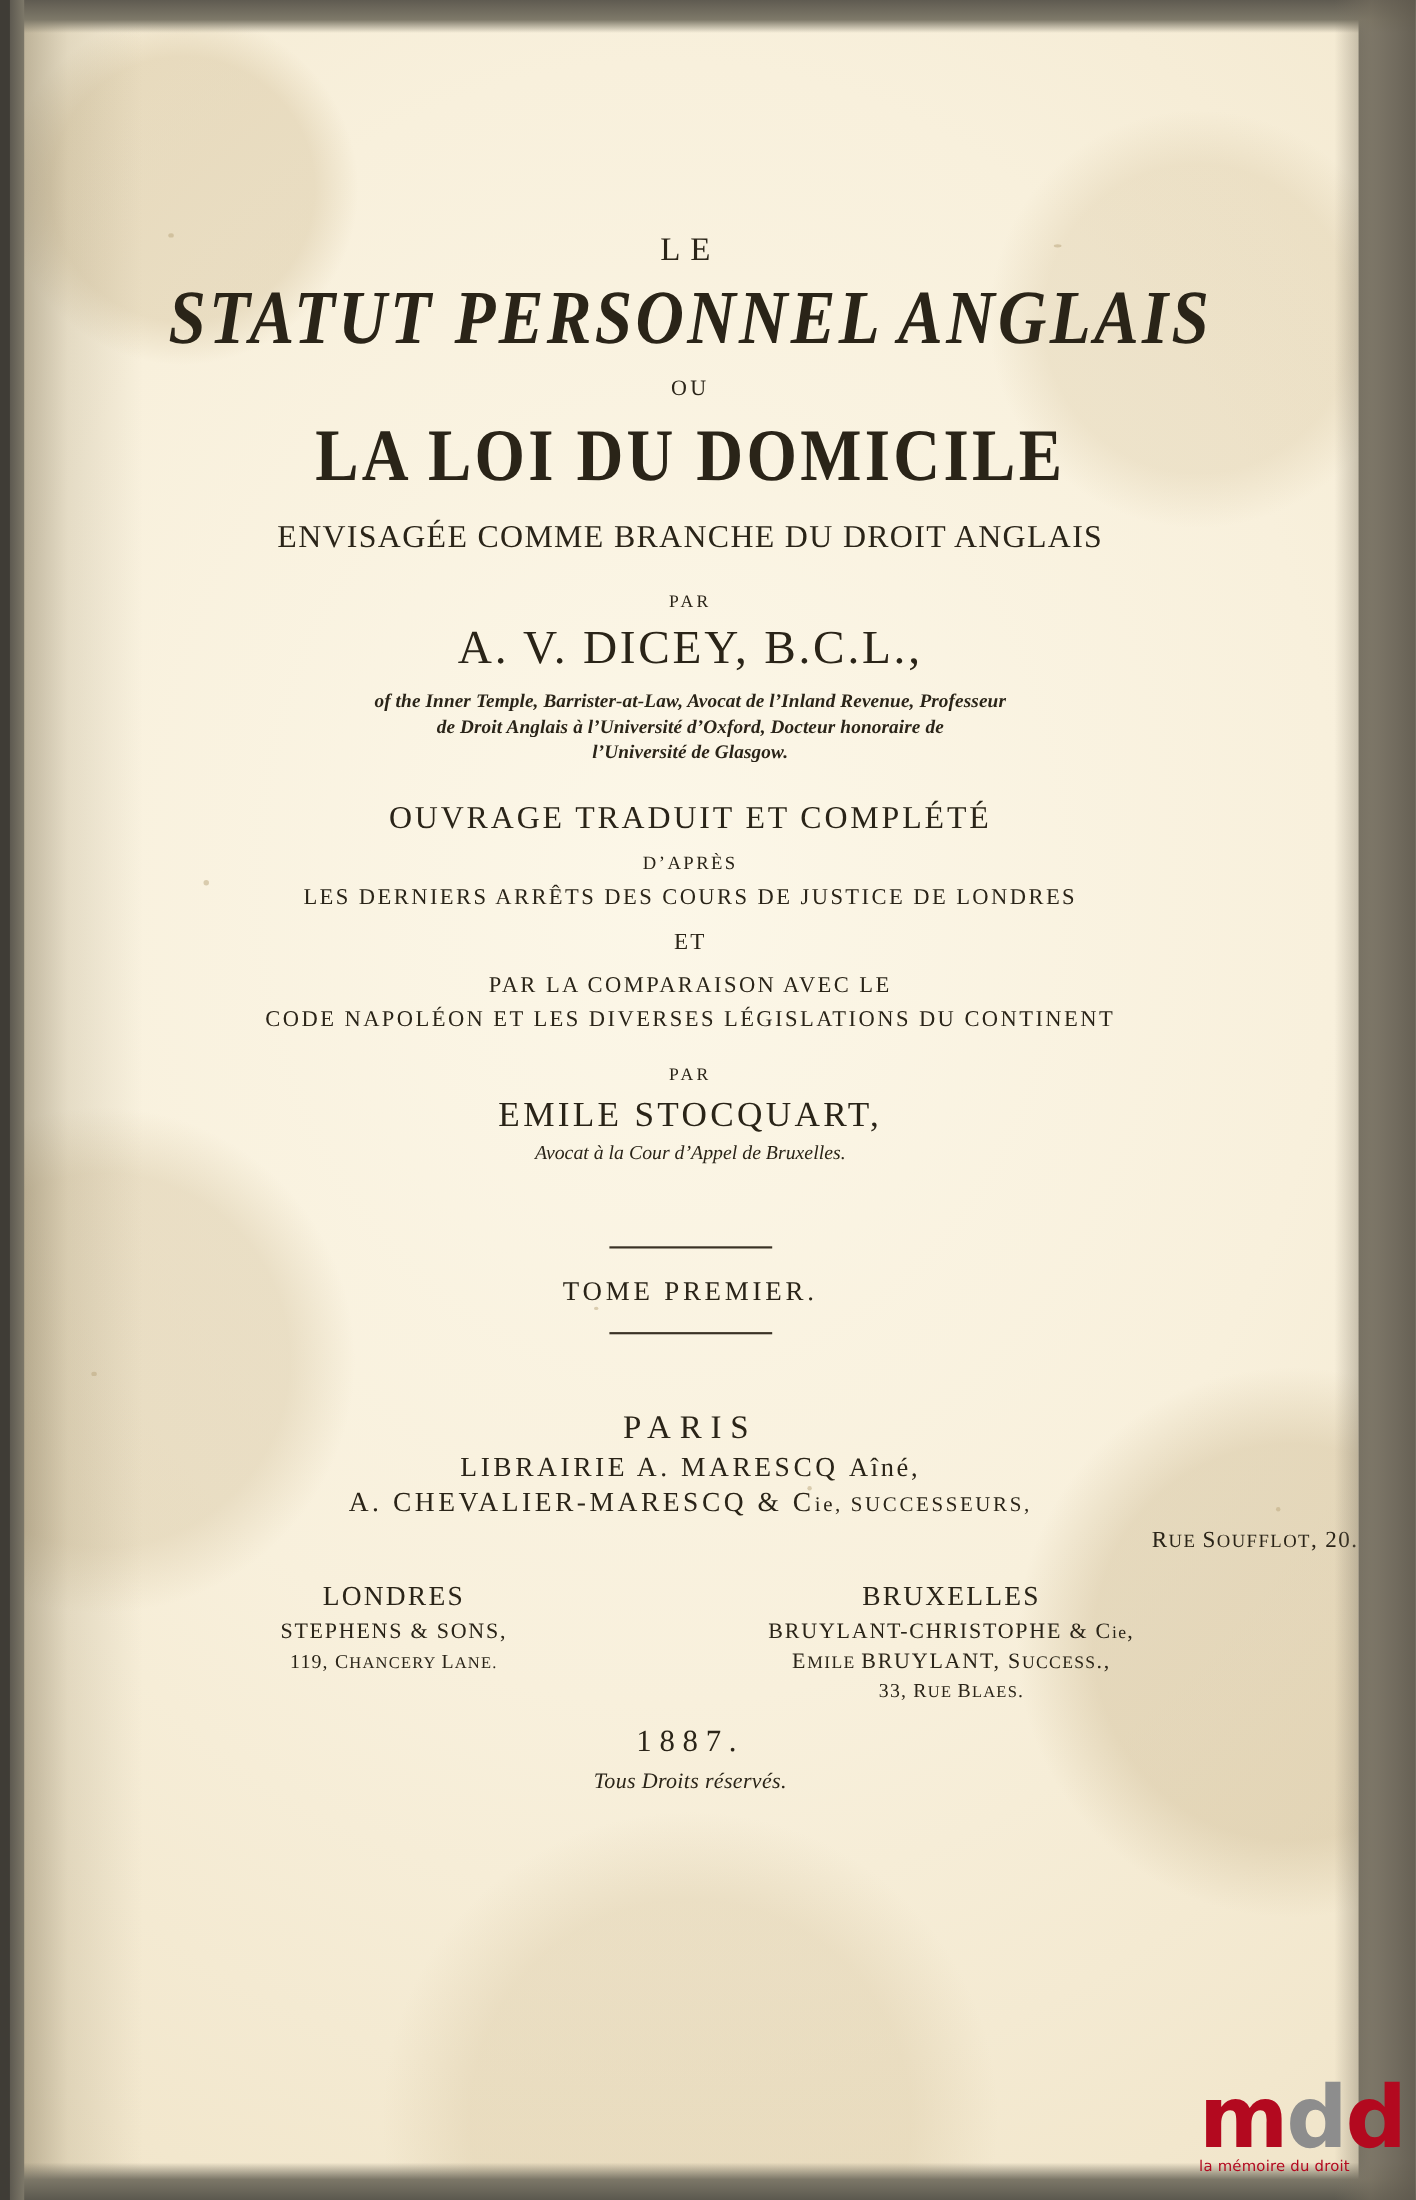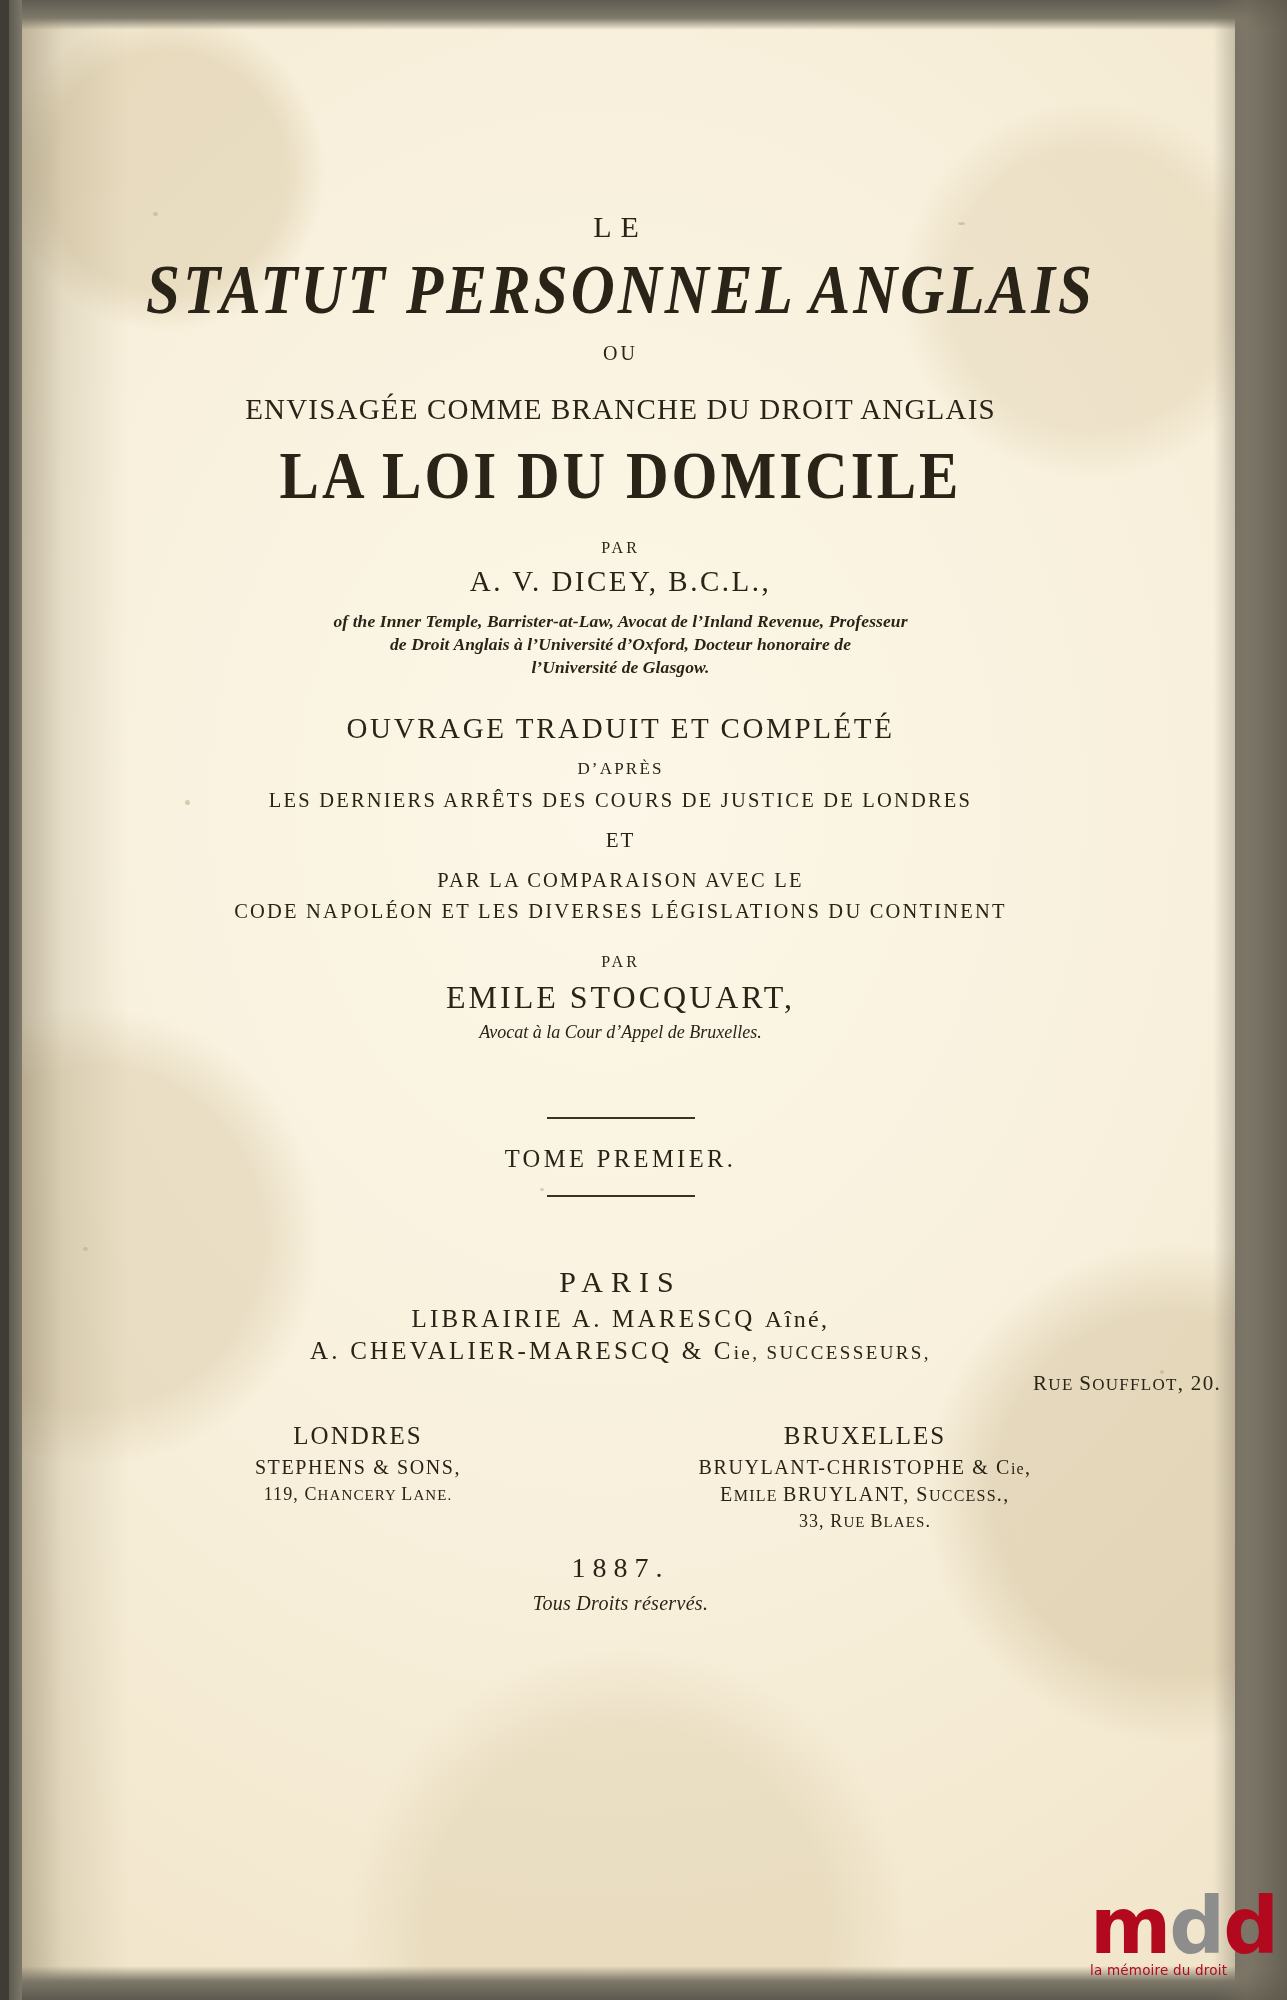--- a/index.html
+++ b/index.html
@@ -93,21 +93,21 @@
     background: linear-gradient(to right, rgba(110,97,68,.42) 0%, rgba(140,126,92,.18) 38%, rgba(255,255,255,0) 100%);
     pointer-events:none;
   }
 
   
   .speck { position:absolute; background:#b9a57c; border-radius:50%; opacity:.5; z-index:2;}
 
   
   .content {
     position: absolute;
-    left: 0; right: 14px;
+    left: 0; right: 0;
     top: 0;
     text-align: center;
     color: #2a2418;
     z-index: 3;
   }
   .tline { display:block; white-space:nowrap; }
 
   .le {
     font-size: 30px;
     letter-spacing: 9px;
@@ -141,21 +141,21 @@
     letter-spacing: 1.2px;
     font-weight: 400;
     margin: 0;
   }
   .par {
     font-size: 16px;
     letter-spacing: 3px;
     margin: 0;
   }
   .author {
-    font-size: 29px;
+    font-size: 43px;
     letter-spacing: 2.5px;
     font-weight: 400;
     margin: 0;
   }
   .credentials {
     font-style: italic;
     font-size: 17.5px;
     line-height: 1.30;
     font-weight: 700;
     letter-spacing: .1px;
@@ -329,26 +329,26 @@
       </div>
 
       <div style="margin-top:6px;font-style:italic;">
         <span class="tline title-1">STATUT PERSONNEL ANGLAIS</span>
       </div>
 
       <div style="margin-top:22px;">
         <span class="tline ou">OU</span>
       </div>
 
+      <div style="margin-top:10px;">
+        <span class="tline title-2">LA LOI DU DOMICILE</span>
+      </div>
+
       <div style="margin-top:28px;">
         <span class="tline subtitle">ENVISAGÉE COMME BRANCHE DU DROIT ANGLAIS</span>
-      </div>
-
-      <div style="margin-top:10px;">
-        <span class="tline title-2">LA LOI DU DOMICILE</span>
       </div>
 
       <div style="margin-top:34px;">
         <span class="tline par">PAR</span>
       </div>
       <div style="margin-top:8px;">
         <span class="tline author">A. V. DICEY, B.C.L.,</span>
       </div>
 
       <div class="credentials" style="margin-top:12px;">

